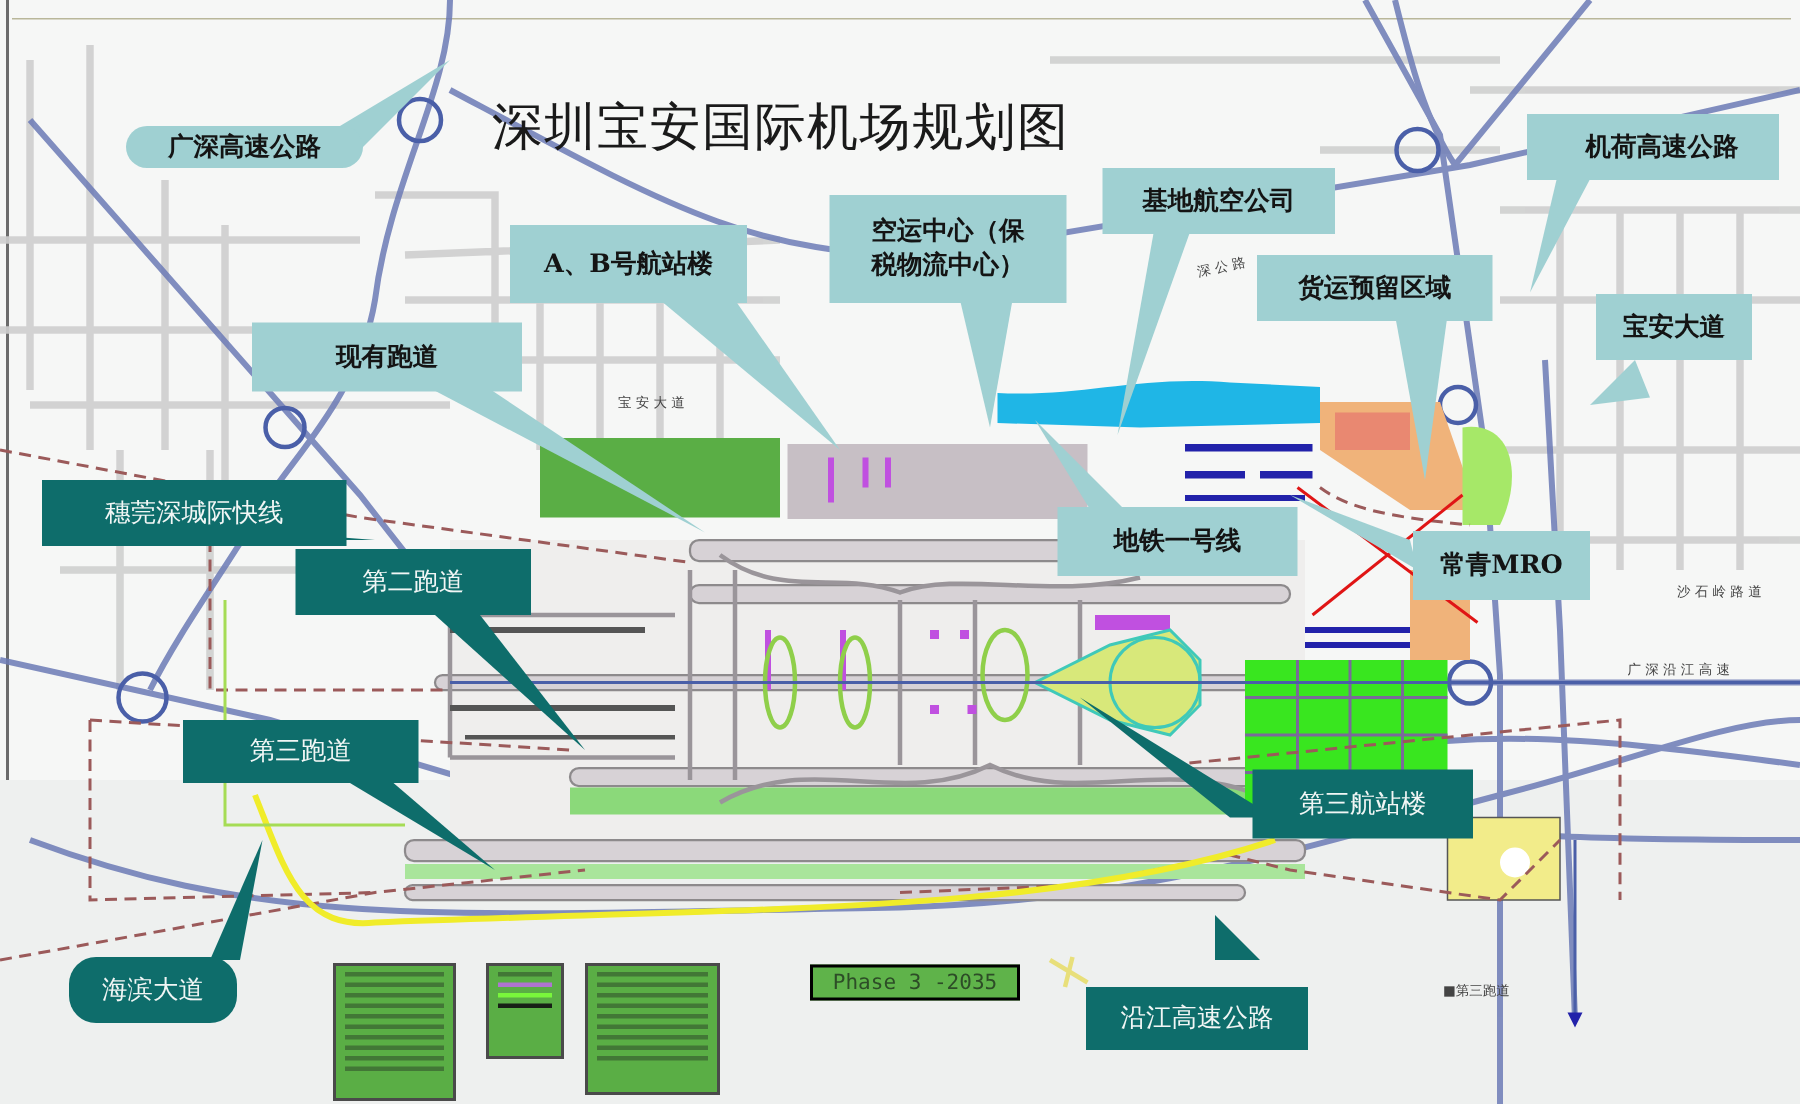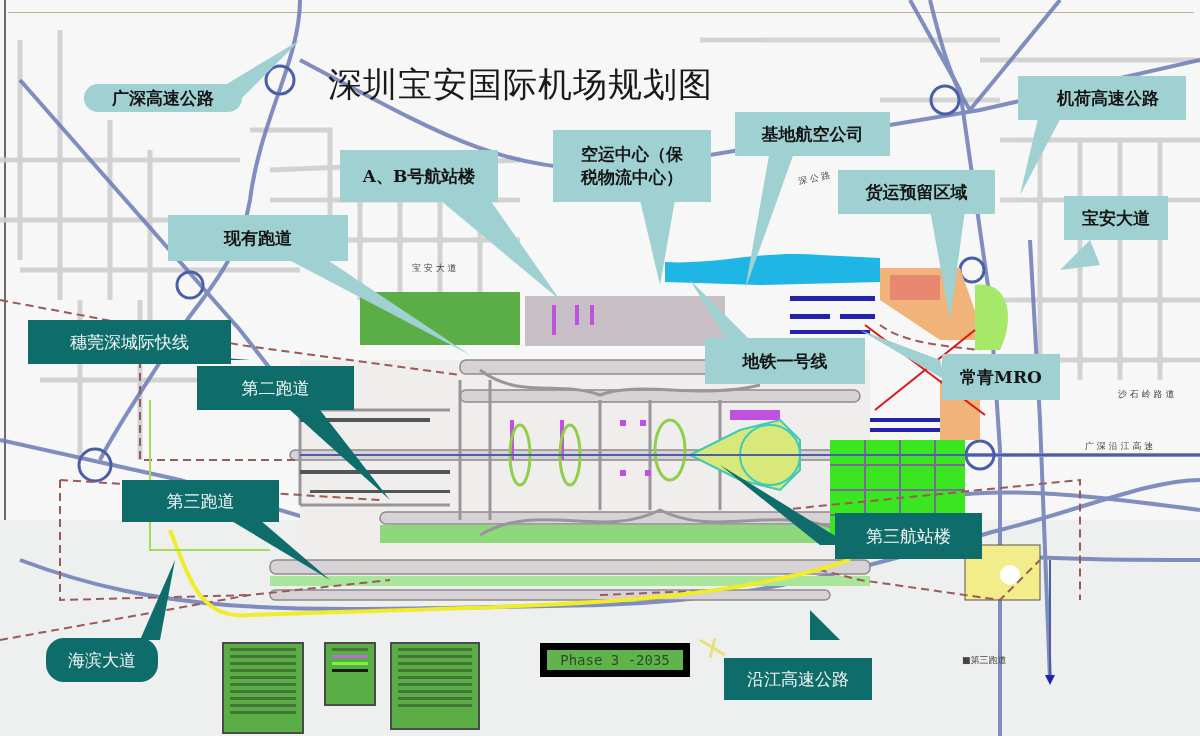--- a/index.html
+++ b/index.html
@@ -4,21 +4,21 @@
 <style>
   html, body { margin:0; padding:0; }
   body { width:1200px; height:736px; overflow:hidden; background:#f4f6f5; font-family:"DejaVu Sans", sans-serif; }
   .map { position:relative; width:1200px; height:736px; background:#f6f7f6; overflow:hidden; }
   .frame-line { position:absolute; left:8px; top:12px; width:1186px; height:1px; background:#b9b79a; }
   .left-edge { position:absolute; left:4px; top:0; width:2px; height:736px; background:#6b6b6b; }
   svg.base { position:absolute; left:0; top:0; }
   .title { position:absolute; left:328px; top:62px; font-size:34px; letter-spacing:1px; color:#1a1a1a; font-family:"DejaVu Serif", serif; white-space:nowrap; }
   .callout { position:absolute; background:#9fd0d2; color:#141414; font-weight:bold; font-family:"DejaVu Serif", serif; font-size:17px; display:flex; align-items:center; justify-content:center; text-align:center; line-height:1.35; }
   .callout.dark { background:#0e6d6b; color:#f1f6f5; font-weight:normal; }
-  .phase { position:absolute; left:540px; top:643px; width:136px; height:20px; background:#5fb34a; border:7px solid #000000; color:#2d4d27; font-family:"DejaVu Sans Mono", monospace; font-size:14px; line-height:20px; text-align:center; }
+  .phase { position:absolute; left:540px; top:643px; width:136px; height:20px; background:#5fb34a; border:2px solid #000000; color:#2d4d27; font-family:"DejaVu Sans Mono", monospace; font-size:14px; line-height:20px; text-align:center; }
   .legend { position:absolute; background:#5aae45; border:2px solid #4a4a4a; }
   .legend .ln { height:3px; margin:4px 6px; background:#2f4a2a; opacity:.55; }
   .road-label { position:absolute; font-size:9px; color:#444; white-space:nowrap; font-family:"DejaVu Sans", sans-serif; }
 </style>
 </head>
 <body>
 
 <div class="map">
   <div class="left-edge"></div>
   <div class="frame-line"></div>

